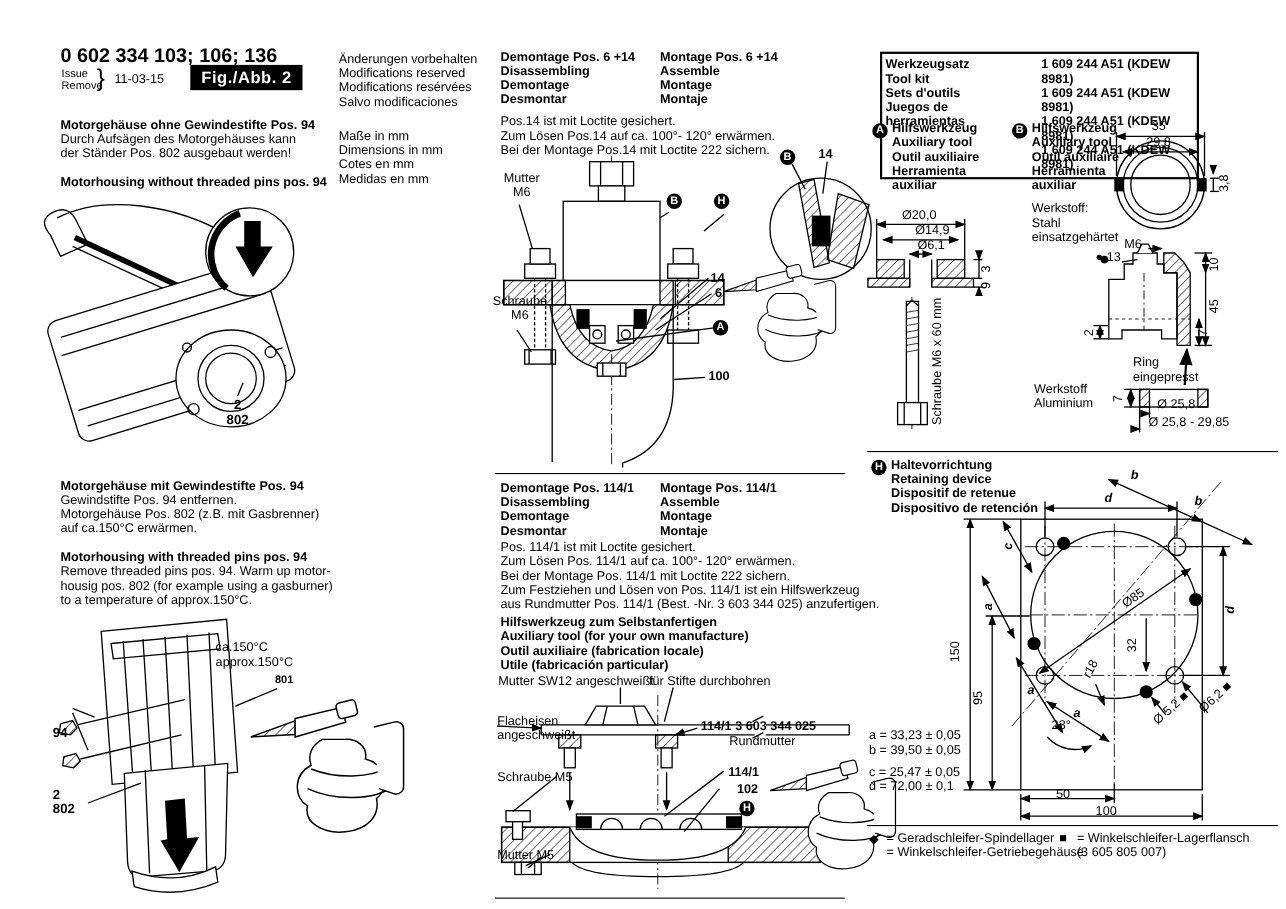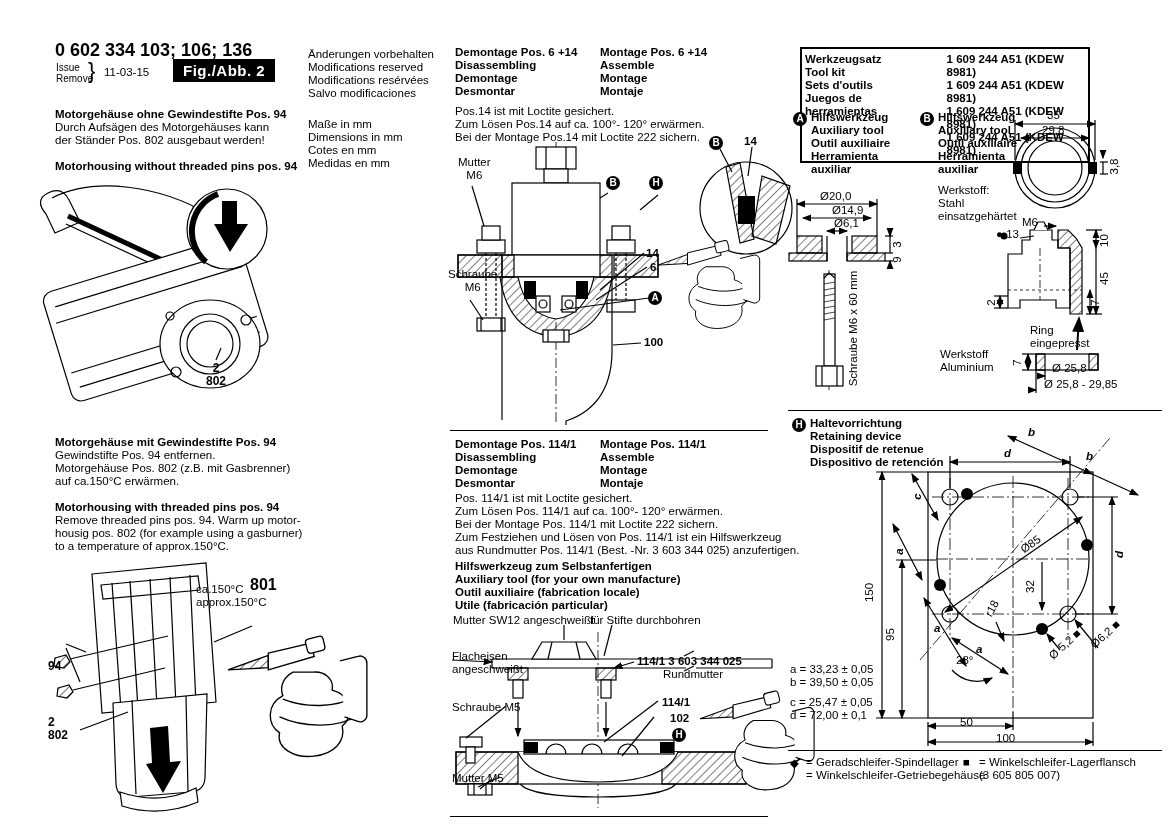--- a/index.html
+++ b/index.html
@@ -362,21 +362,21 @@
 Motorgehäuse Pos. 802 (z.B. mit Gasbrenner)
 auf ca.150°C erwärmen.</div>
   <div class="t b" style="margin-top:13px">Motorhousing with threaded pins pos. 94</div>
   <div class="t ml">Remove threaded pins pos. 94. Warm up motor-
 housig pos. 802 (for example using a gasburner)
 to a temperature of approx.150°C.</div>
 </div>
 <span class="abs t b" style="left:48px;top:660px;font-size:12px">94</span>
 <span class="abs t ml" style="left:196px;top:583px">ca.150°C
 approx.150°C</span>
-<span class="abs t b" style="left:250px;top:578px;font-size:16px">801</span>
+<span class="abs t b" style="left:250px;top:612px;font-size:10px">801</span>
 <span class="abs t b ml" style="left:48px;top:716px;font-size:12px">2
 802</span>
 
 <span class="abs t ml" style="left:308px;top:48px">Änderungen vorbehalten
 Modifications reserved
 Modifications resérvées
 Salvo modificaciones</span>
 <span class="abs t ml" style="left:308px;top:118px">Maße in mm
 Dimensions in mm
 Cotes en mm

